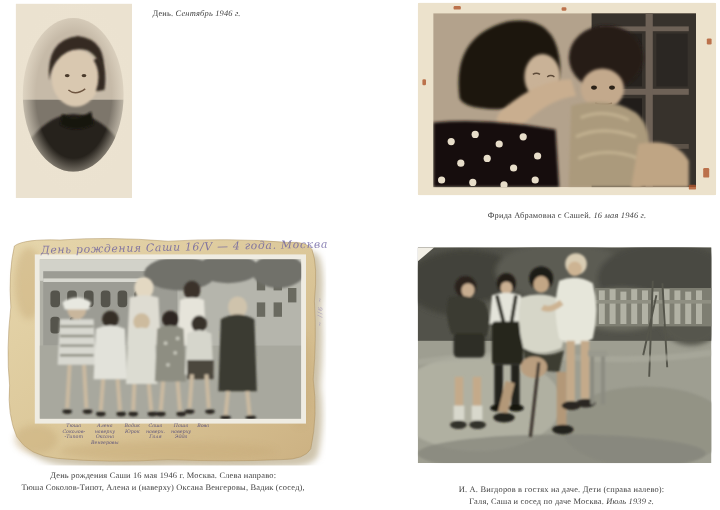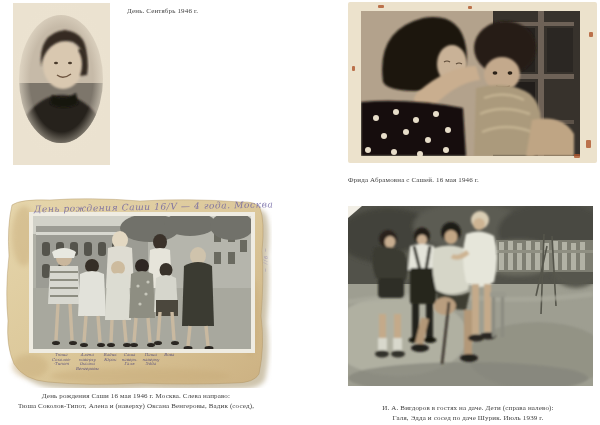--- a/index.html
+++ b/index.html
@@ -5,23 +5,23 @@
   * { margin:0; padding:0; box-sizing:border-box; }
   html,body { width:600px; height:425px; background:#ffffff; overflow:hidden; }
   .canvas {
     position:relative; width:600px; height:425px; background:#ffffff;
     font-family:"Liberation Serif","DejaVu Serif",serif; color:var(--caption-color,#414141);
   }
   figure.photo { position:absolute; overflow:hidden; }
   figure.photo svg { display:block; width:100%; height:100%; }
 
   .caption { position:absolute; font-size:7px; line-height:10px; color:var(--caption-color,#414141); letter-spacing:.15px; }
-  .caption .date { }
+  .caption .date { font-style:italic; }
   .caption-tl { left:127px; top:6px; white-space:nowrap; }
-  .caption-tr { left:348px; top:175px; width:249px; text-align:left; }
+  .caption-tr { left:348px; top:175px; width:249px; text-align:center; }
   .caption-bl { left:0px;   top:391px; width:272px; text-align:center; }
   .caption-br { left:334px; top:404px; width:268px; text-align:center; line-height:9.5px; }
 
   .portrait-photo { left:13px; top:3px;  width:97px;  height:162px; }
   .motherchild-photo { left:348px; top:2px; width:249px; height:161px; }
   .album { position:absolute; left:0px; top:196px; width:272px; height:192px; }
   .album svg { display:block; width:100%; height:100%; }
   .dacha-photo { left:348px; top:206px; width:245px; height:180px; }
 
   .hand { position:absolute; font-family:"DejaVu Serif",serif; font-style:italic; }
@@ -367,18 +367,18 @@
         <rect x="144" y="91" width="3" height="40" fill="#8b8b80"></rect>
         <rect x="153" y="91" width="3" height="40" fill="#8b8b80"></rect>
       </g>
       <polygon points="0,0 14,0 0,12" fill="#f2efe6"></polygon>
     </svg>
   </figure>
 
   <div class="caption caption-br">
     <div>И. А. Вигдоров в гостях на даче. Дети (справа налево):</div>
     <div>
-      <span>Галя, Эдда и сосед по даче Шурик.</span>
+      <span>Галя, Саша и сосед по даче Москва.</span>
       <span class="date">Июль 1939 г.</span>
     </div>
   </div>
 
 </div>
 
 </body></html>

